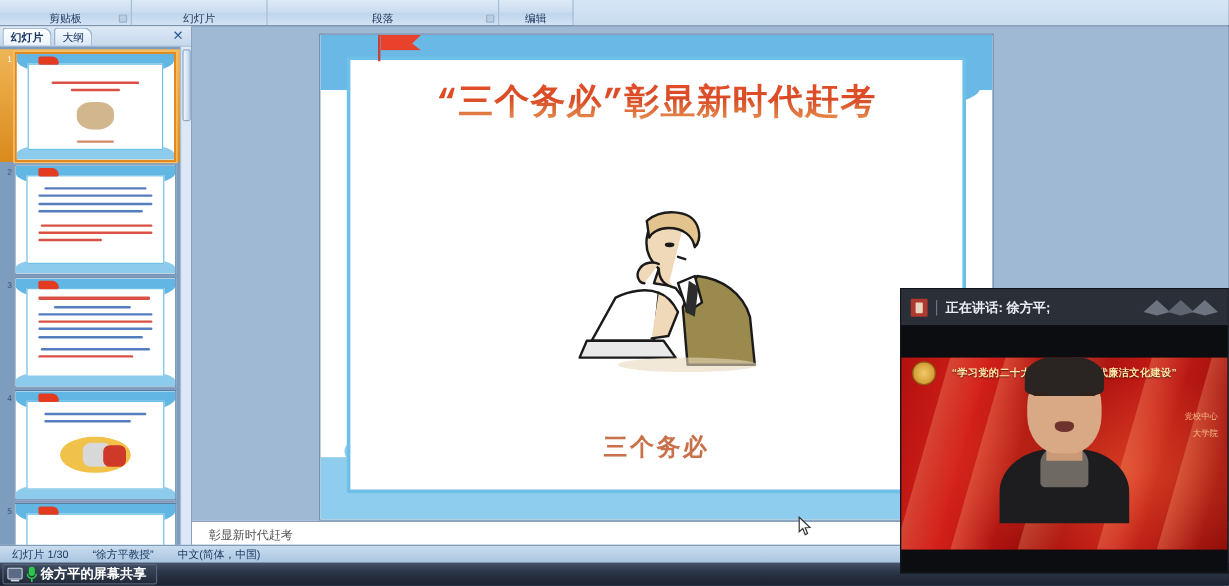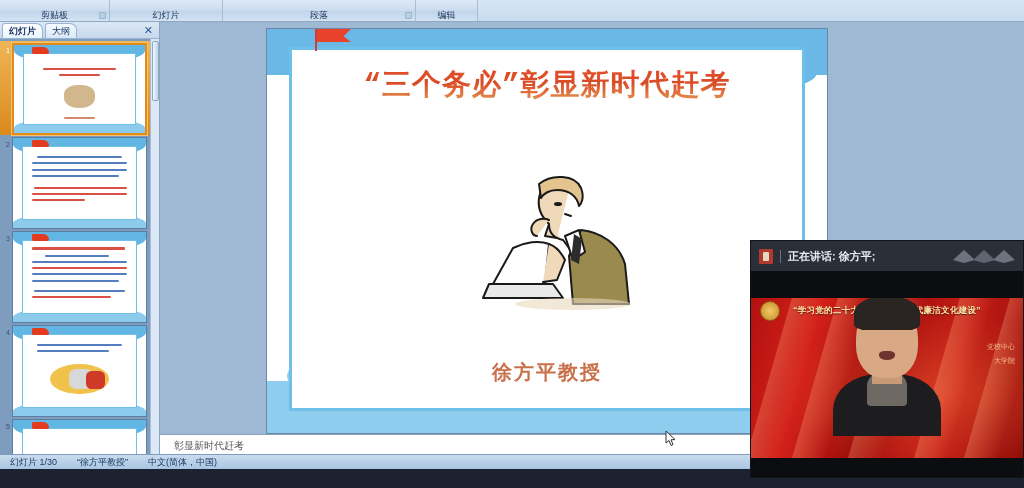--- a/index.html
+++ b/index.html
@@ -462,21 +462,21 @@
             <path d="M60 84 C72 78 86 76 96 80 L92 120 L40 120 Z" fill="#ffffff"></path>
             <path d="M36 120 L100 120 L110 134 L30 134 Z" fill="#e9e9e9"></path>
             <path d="M96 80 C102 82 108 88 112 96 L104 116 L90 118" fill="#f0d9b8"></path>
             <path d="M96 56 C92 54 84 54 80 60 C76 66 80 72 84 72" fill="#f0d9b8"></path>
             <ellipse cx="105" cy="40" rx="4" ry="2" fill="#1a1a1a" stroke="none"></ellipse>
             <path d="M112 50 L118 52"></path>
           </g>
           <ellipse cx="120" cy="140" rx="58" ry="6" fill="#e8d9bd" opacity=".6"></ellipse>
         </svg>
 
-        <div class="sl-author">徐方平教授</div>
+        <div class="sl-author">三个务必</div>
       </div>
 
       <svg class="cursor-arrow" width="12" height="17" viewBox="0 0 12 17">
         <path d="M1 1 L1 13 L4 10.5 L6 15.5 L8 14.6 L6 9.8 L10 9.6 Z" fill="#fff" stroke="#333" stroke-width="1"></path>
       </svg>
     </div>
 
     <div class="notes">
       <span>彰显新时代赶考</span>
     </div>
@@ -489,20 +489,34 @@
     <div class="grow"></div>
     <div class="zbtn">−</div>
     <div class="zoomtrack">
       <div class="knob"></div>
     </div>
     <div class="zbtn">+</div>
     <div class="sb">100%</div>
     <div class="zbtn" style="margin-right:8px">⛶</div>
   </div>
 
+  <div class="taskbar">
+    <div class="tb-item">
+      <svg width="13" height="12" viewBox="0 0 13 12">
+        <rect x="0.5" y="0.5" width="12" height="9" rx="1" fill="#5b6b86" stroke="#cfd8e6"></rect>
+        <rect x="3" y="10" width="7" height="1.5" fill="#cfd8e6"></rect>
+      </svg>
+      <svg width="9" height="13" viewBox="0 0 9 13">
+        <rect x="2" y="0" width="5" height="8" rx="2.5" fill="#2cc84a"></rect>
+        <path d="M0.8 6.2 a3.7 3.7 0 0 0 7.4 0" fill="none" stroke="#2cc84a" stroke-width="1.4"></path>
+        <rect x="3.8" y="10" width="1.4" height="3" fill="#2cc84a"></rect>
+      </svg>
+      <span>徐方平的屏幕共享</span>
+    </div>
+  </div>
 
   <div class="vid">
     <div class="vid-head">
       <div class="vicon"></div>
       <div class="vdiv"></div>
       <div class="vtxt">正在讲话: 徐方平;</div>
       <svg class="vchev" viewBox="0 0 66 18">
         <path d="M2 13 L13 3 L24 13 L13 16 Z" fill="#6d7480"></path>
         <path d="M22 13 L33 3 L44 13 L33 16 Z" fill="#5e6570"></path>
         <path d="M42 13 L53 3 L64 13 L53 16 Z" fill="#6d7480"></path>

